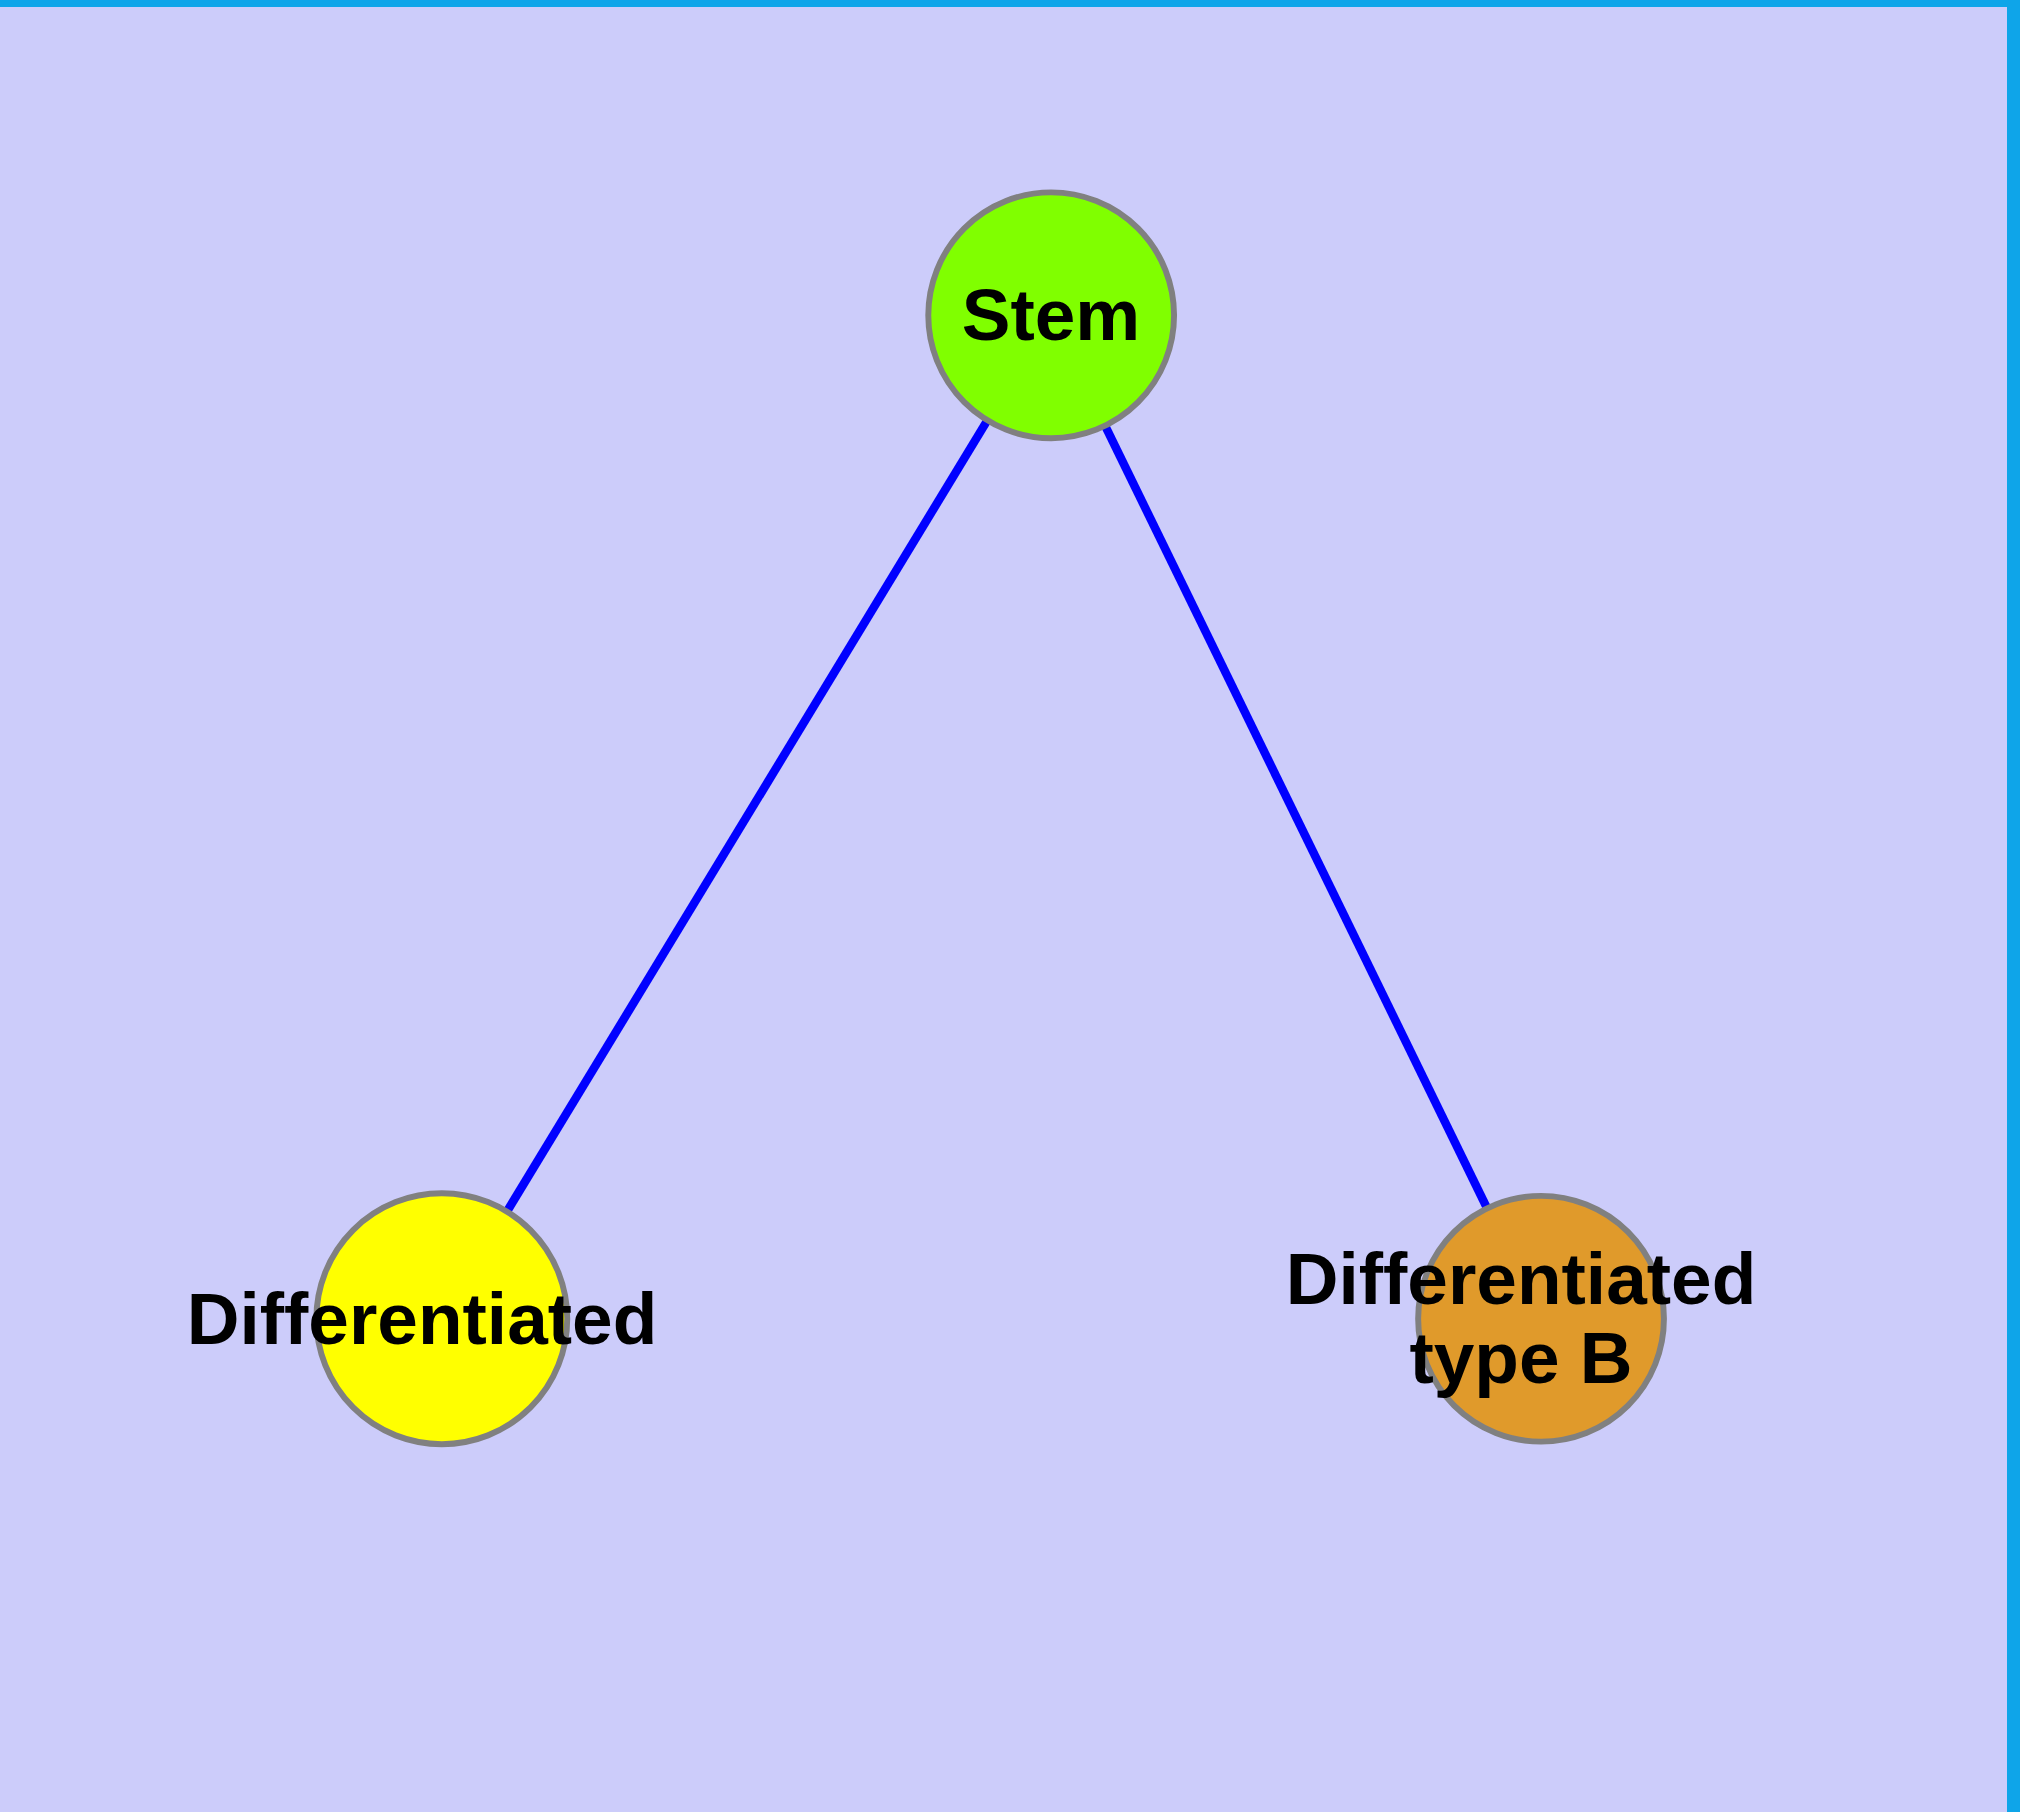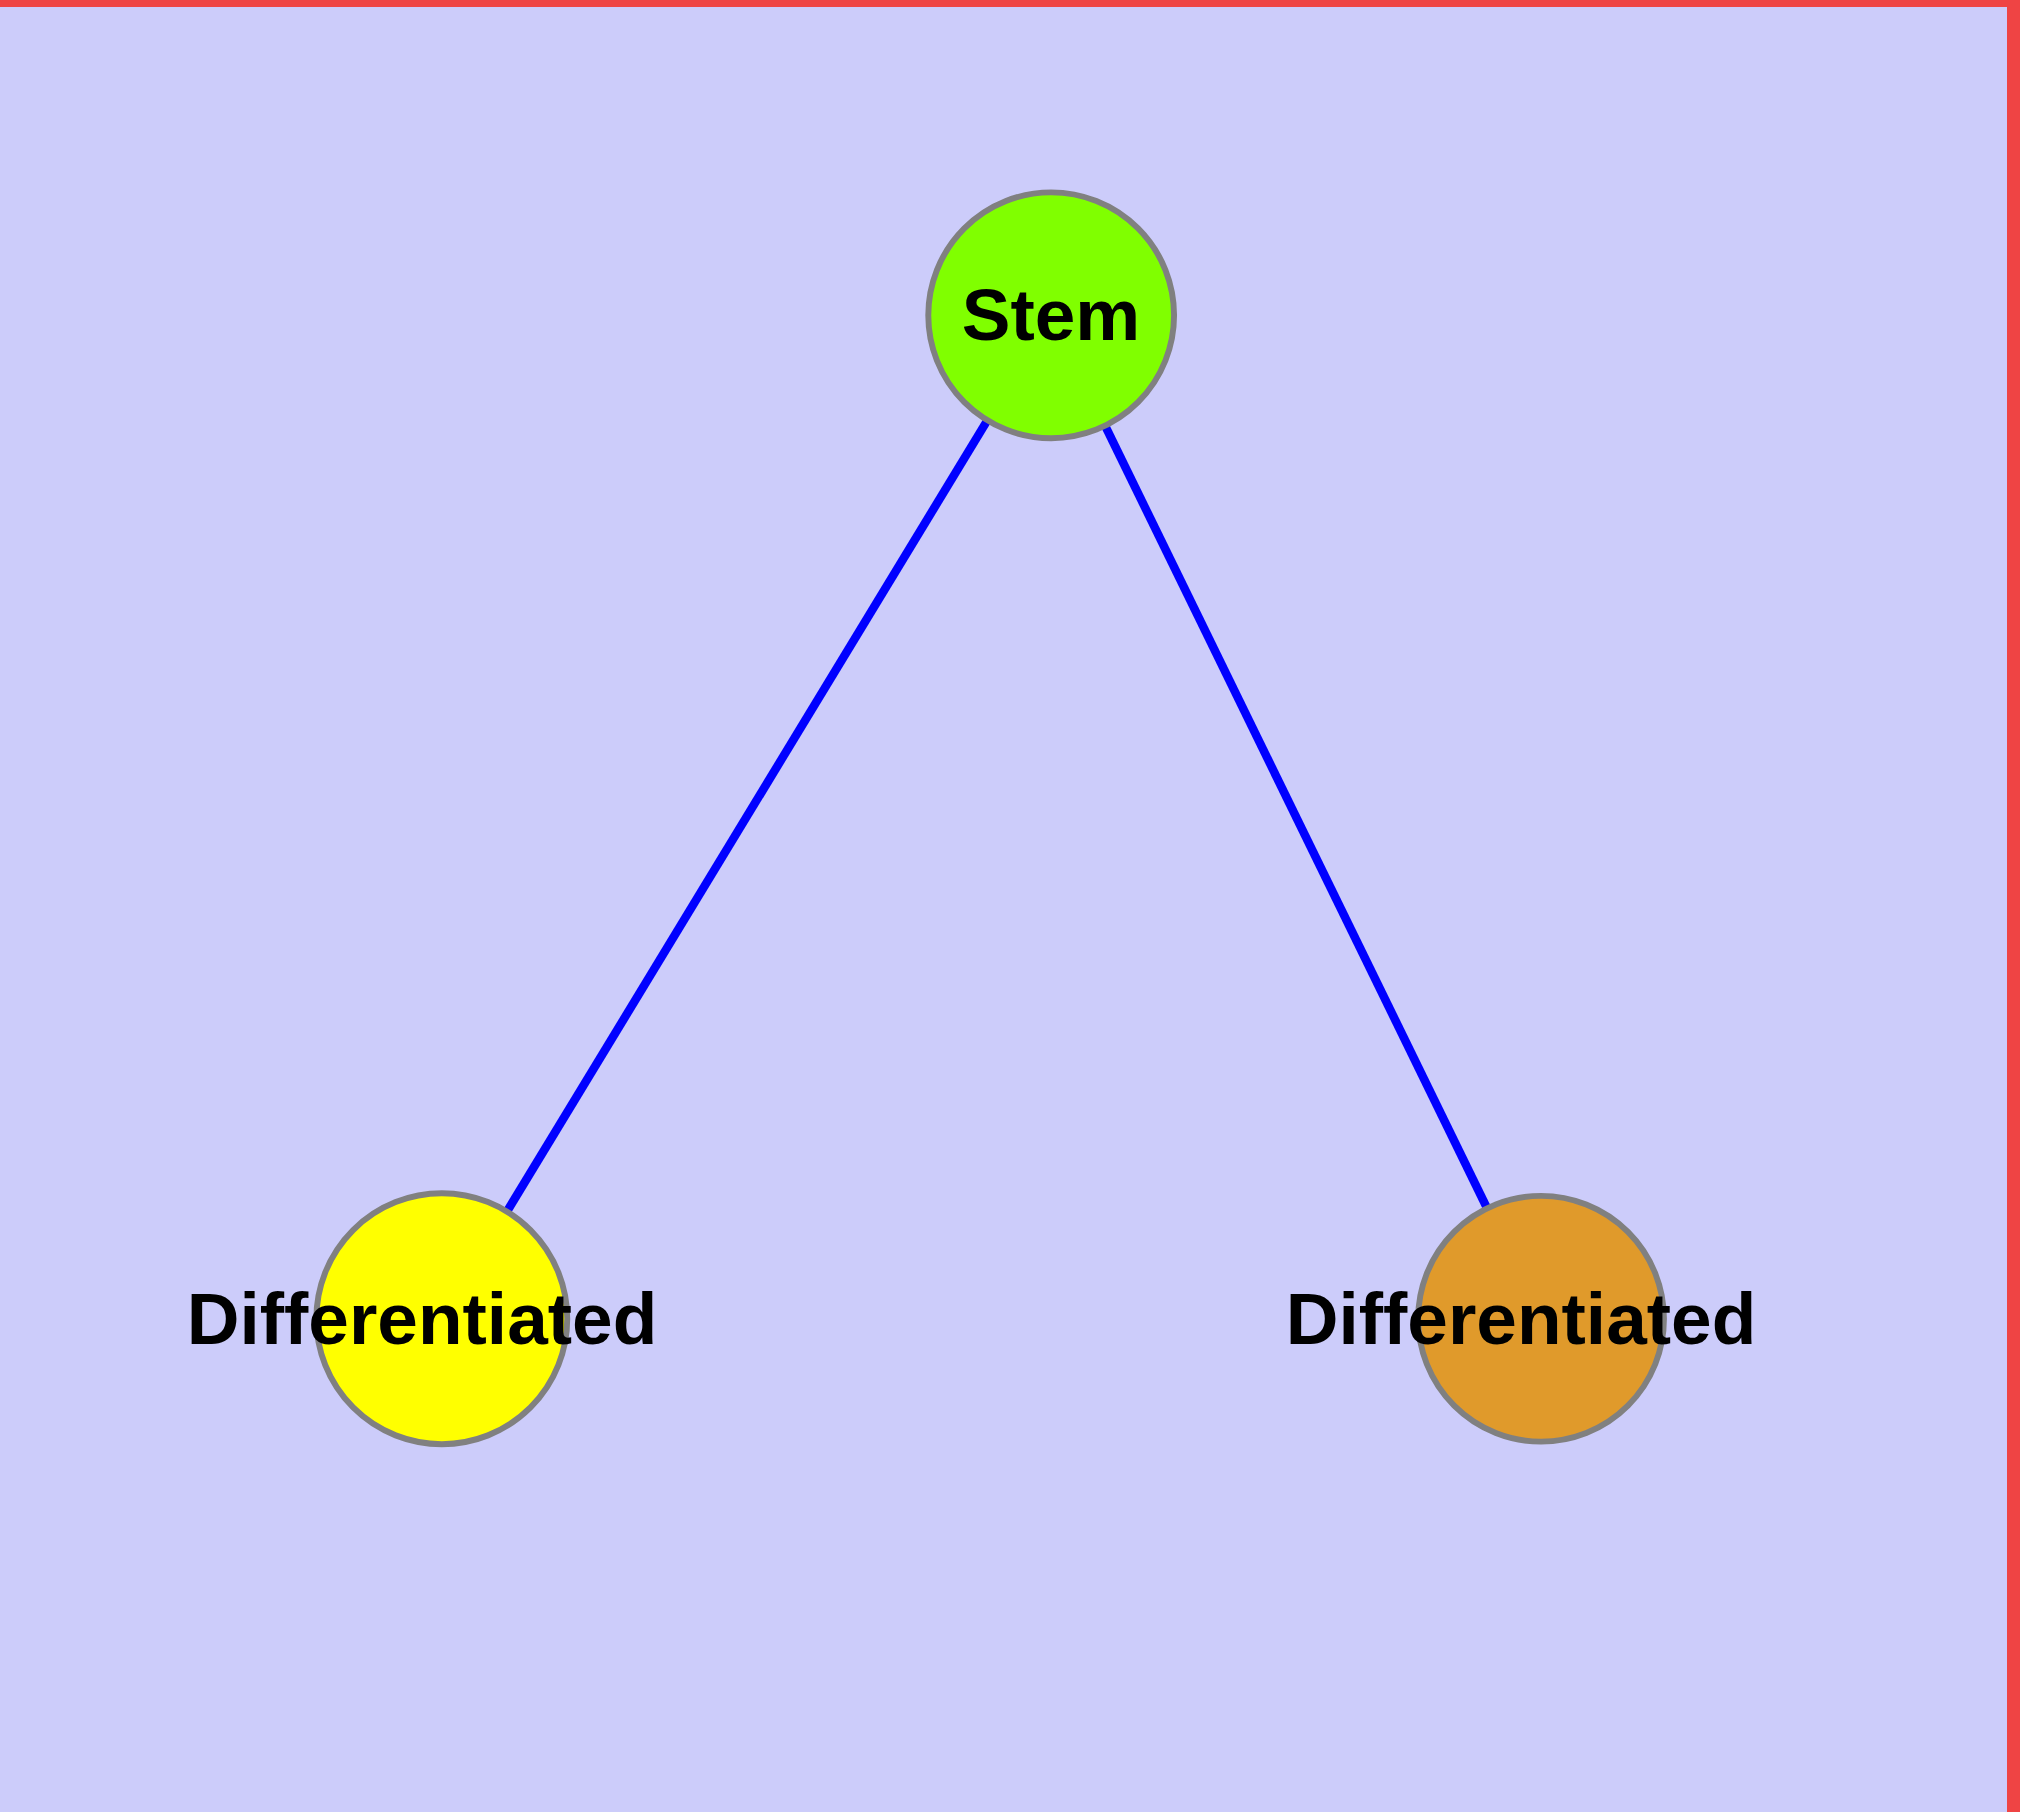--- a/index.html
+++ b/index.html
@@ -11,21 +11,21 @@
   body {
     width: 2021px;
     height: 1812px;
     overflow: hidden;
     font-family: "Liberation Sans", sans-serif;
   }
   #canvas {
     position: relative;
     width: 2021px;
     height: 1812px;
-    background: #ef4444;
+    background: #0ea5e9;
   }
   #plot-area {
     position: absolute;
     left: 0px;
     top: 6.8px;
     width: 2007px;
     height: 1805px;
     background: #ccccfa;
   }
   svg.graph-svg {
@@ -89,16 +89,17 @@
   <div class="node-label label-stem">
     <div>Stem</div>
   </div>
 
   <div class="node-label label-typea">
     <div>Differentiated</div>
   </div>
 
   <div class="node-label label-typeb">
     <div>Differentiated</div>
+    <div>type B</div>
   </div>
 
 </div>
 
 
 </body></html>

